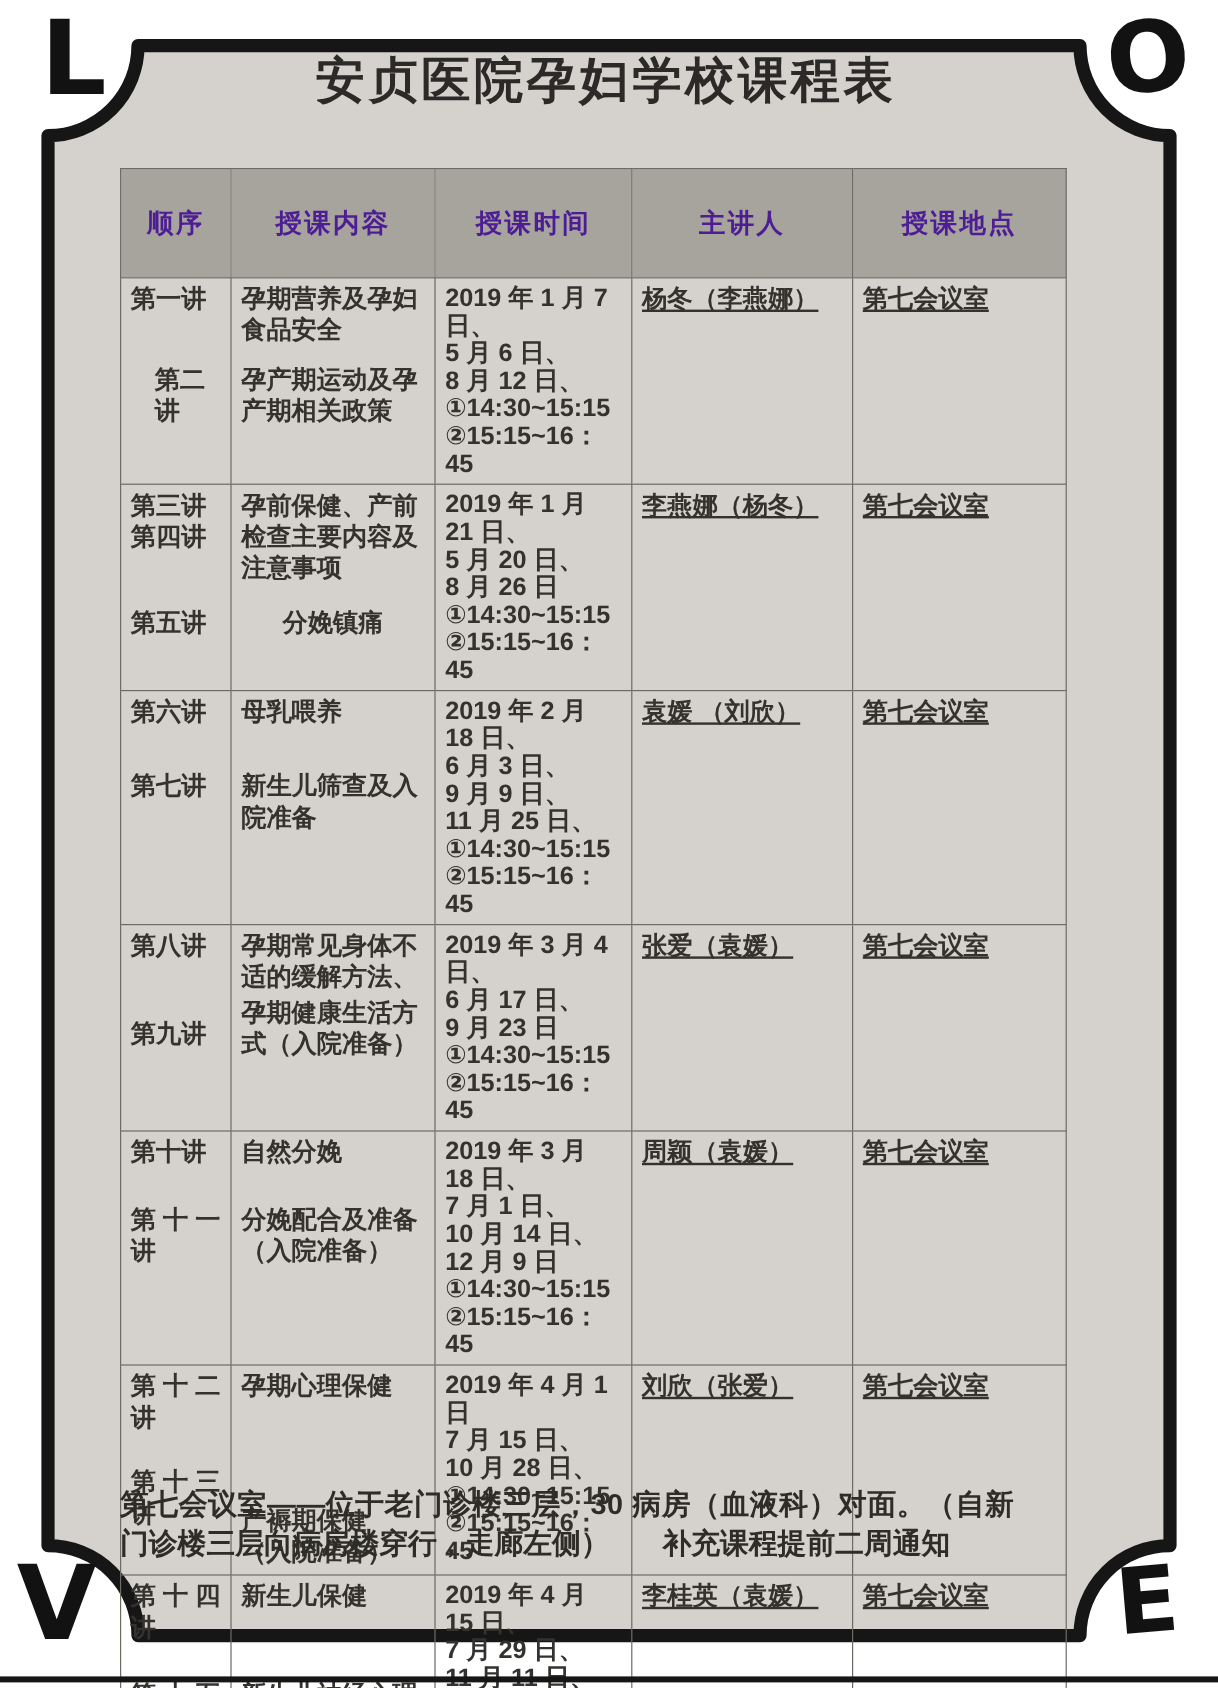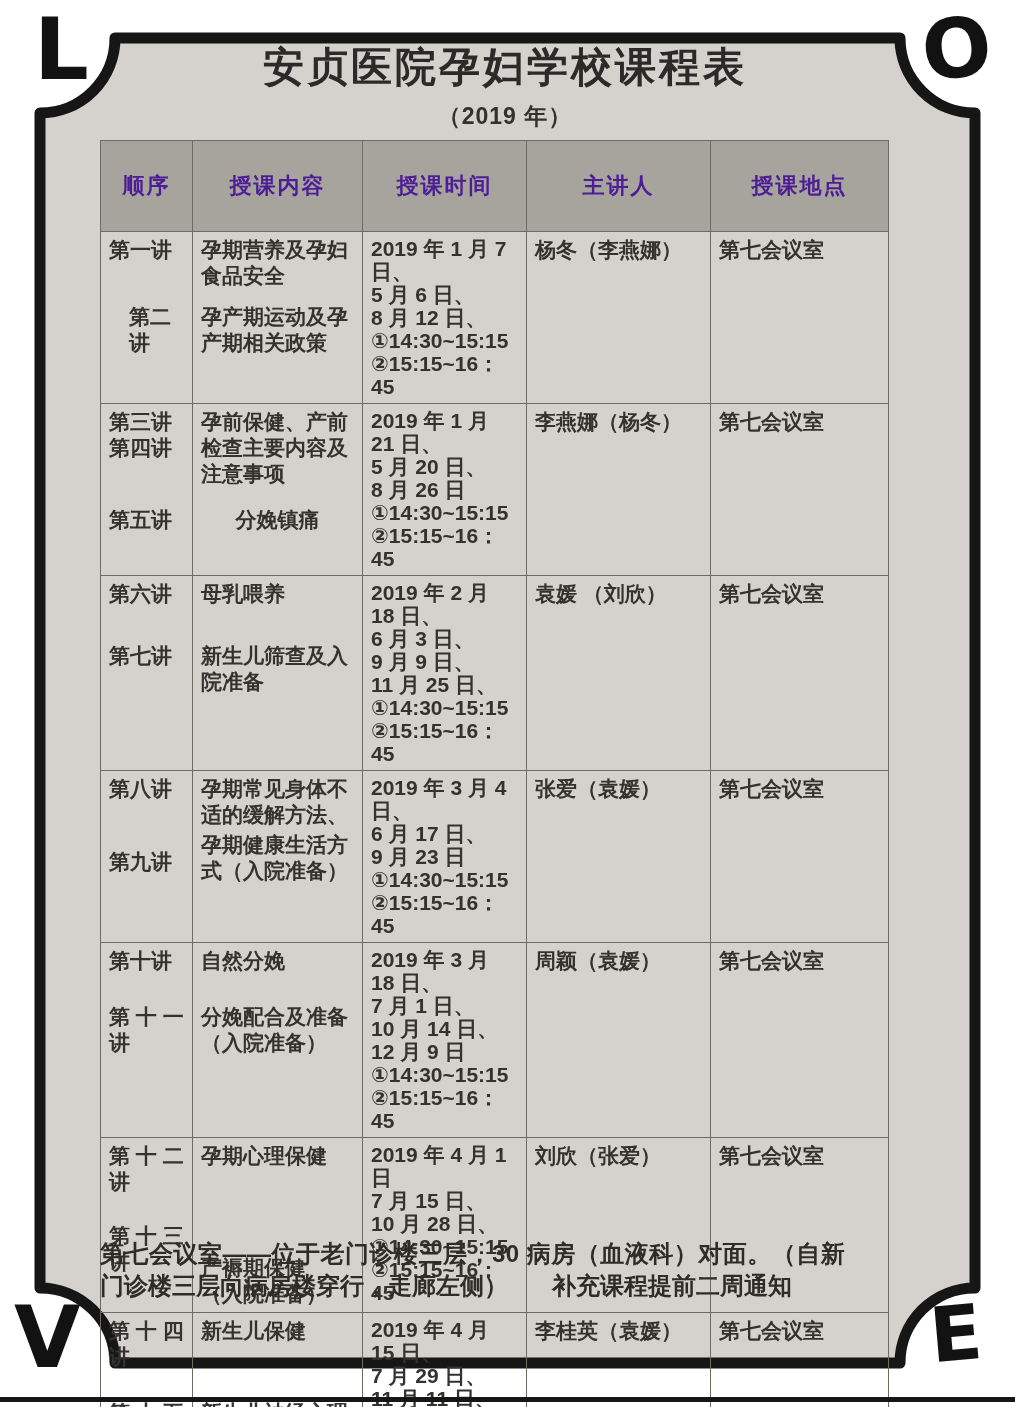--- a/index.html
+++ b/index.html
@@ -35,21 +35,21 @@
   table.schedule th,table.schedule td{
     border:1.5px solid #6e6b64;vertical-align:top;padding:5px 8px;overflow:hidden;
   }
   table.schedule th{
     background:#a7a39d;font-size:22px;font-weight:700;color:#4c1d95;
     text-align:center;vertical-align:middle;letter-spacing:2px;height:80px;
   }
   table.schedule td{font-size:21px;font-weight:600;}
   .brow p{margin:0;white-space:pre-line;line-height:26px;}
   td.tc{white-space:pre-line;font-size:19px;font-weight:700;line-height:23px;letter-spacing:0;}
-  td.sc,td.lc{font-size:21px;line-height:26px;}
+  td.sc,td.lc{font-size:21px;line-height:26px;text-decoration:underline;}
 
   tr.r0{height:122px;} tr.r1{height:140px;} tr.r2{height:155px;}
   tr.r3{height:125px;} tr.r4{height:151px;} tr.r5{height:130px;} tr.r6{height:189px;}
 
   tr.r0 .o2{margin-top:41px;margin-left:20px;} tr.r0 .c2{margin-top:15px;}
   tr.r1 .o2{margin-top:46px;} tr.r1 .c2{margin-top:20px;text-align:center;}
   tr.r2 .o2{margin-top:36px;} tr.r2 .c2{margin-top:36px;}
   tr.r3 .o2{margin-top:47px;} tr.r3 .c2{margin-top:4px;}
   tr.r4 .o2{margin-top:30px;} tr.r4 .c2{margin-top:30px;}
   tr.r5 .o2{margin-top:28px;} tr.r5 .c2{margin-top:86px;}
@@ -69,21 +69,20 @@
   <svg class="frame" width="1015" height="1407" viewBox="0 0 1015 1407">
     <path d="M 115 38 H 900 A 75 75 0 0 0 975 113 V 1288 A 75 75 0 0 0 900 1363 H 115 A 75 75 0 0 0 40 1288 V 113 A 75 75 0 0 0 115 38 Z" fill="#d5d1cc" stroke="#161616" stroke-width="11" stroke-linejoin="round"></path>
   </svg>
 
   <div class="corner l">L</div>
   <div class="corner o">O</div>
   <div class="corner v">V</div>
   <div class="corner e">E</div>
 
   <div class="title">安贞医院孕妇学校课程表</div>
-  <div class="subtitle">（2019 年）</div>
 
   <table class="schedule">
     <colgroup>
       <col style="width:92px">
         <col style="width:170px">
         <col style="width:164px">
         <col style="width:184px">
         <col style="width:178px">
     </colgroup>
     <tbody>

